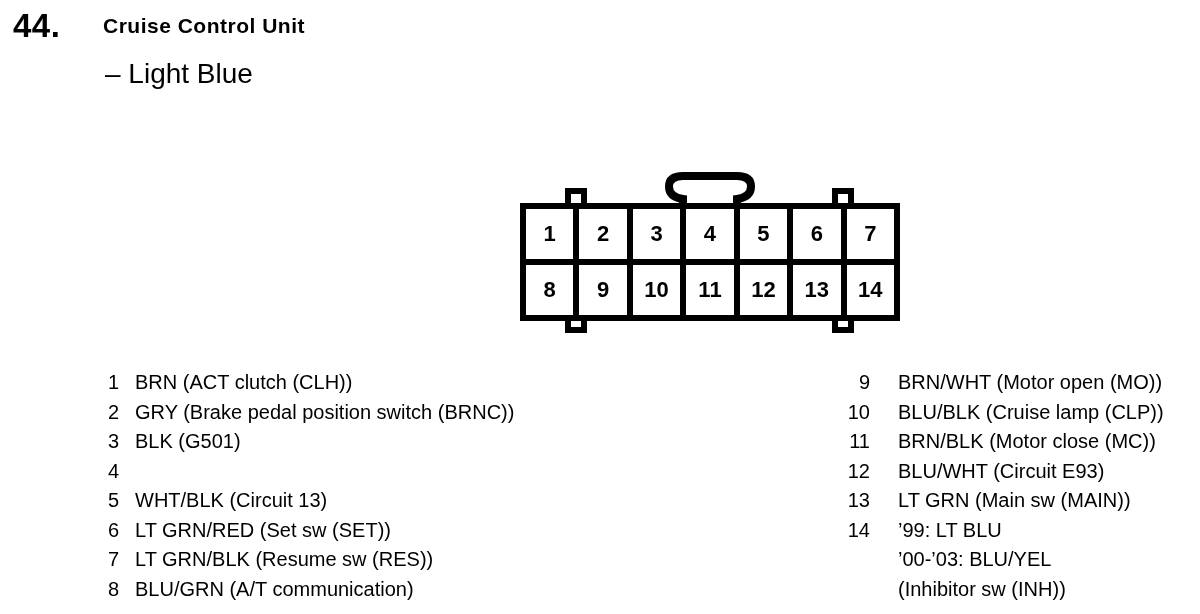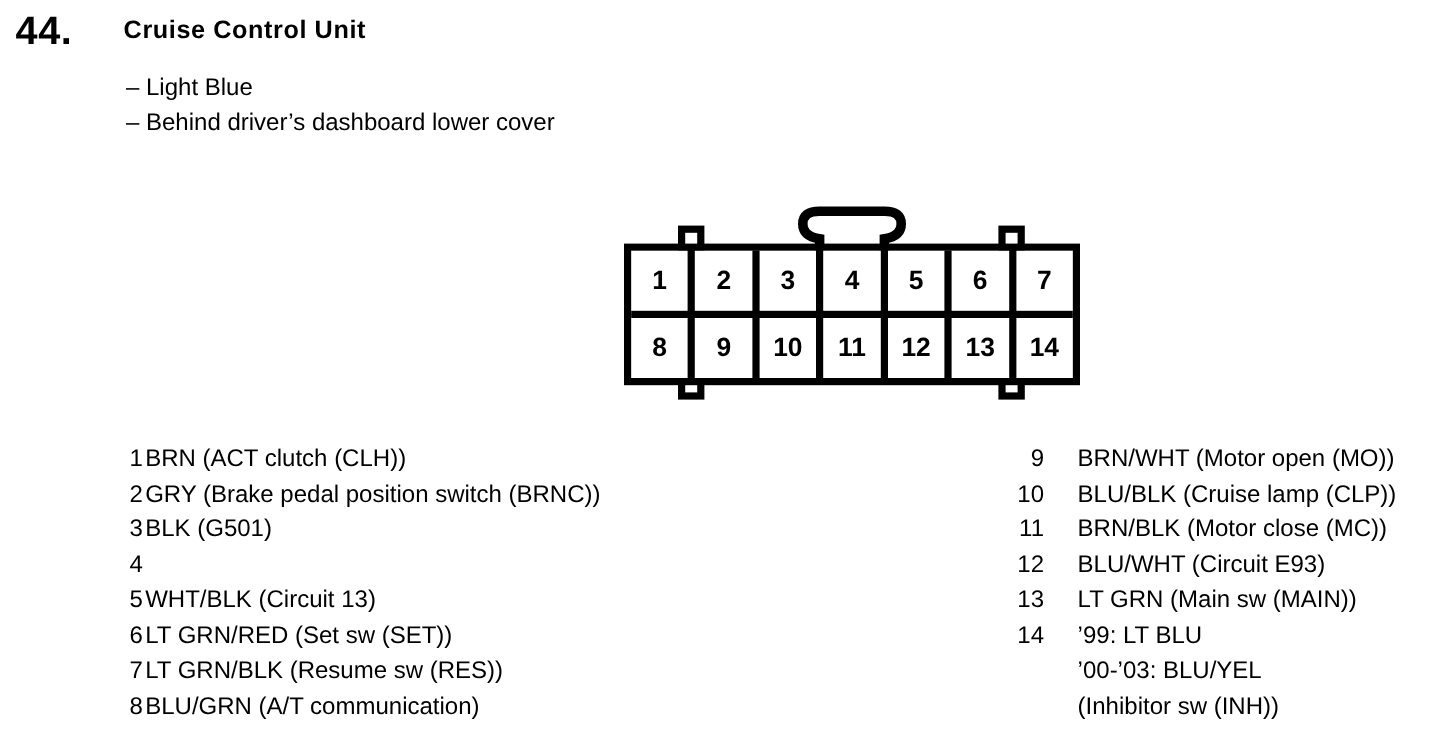--- a/index.html
+++ b/index.html
@@ -18,21 +18,21 @@
     font-size: 33px; font-weight: bold; line-height: 33px;
     letter-spacing: 0.5px;
   }
   .htitle {
     position: absolute; left: 103px; top: 9px; margin: 0;
     font-size: 21px; font-weight: bold; line-height: 33px;
     letter-spacing: 0.5px;
   }
   .bullets {
     position: absolute; left: 105px; top: 59px;
-    font-size: 20px; line-height: 29.3px; white-space: nowrap;
+    font-size: 28px; line-height: 29.3px; white-space: nowrap;
   }
   
   .connector { position: absolute; left: 0; top: 0; }
   .tab {
     position: absolute; width: 22px; height: 22px;
     border: 6px solid #000; background: #fff;
     box-sizing: border-box; z-index: 1;
   }
   .tab-tl { left: 565px; top: 188px; }
   .tab-tr { left: 832px; top: 188px; }
@@ -60,34 +60,33 @@
   .pinlist {
     position: absolute; top: 368px;
     font-size: 20px; line-height: 29.5px;
   }
   .pinlist-left { left: 105px; }
   .pinlist-right { left: 844px; }
   .pinrow { display: flex; white-space: nowrap; }
   .pnum { display: inline-block; text-align: right; flex: none; }
   .pinlist-left .pnum { width: 14px; }
   .pinlist-right .pnum { width: 26px; }
-  .pinlist-left .pdesc { margin-left: 2px; text-align: right; }
+  .pinlist-left .pdesc { margin-left: 16px; text-align: right; }
   .pinlist-right .pdesc { margin-left: 28px; }
 </style>
 </head>
 <body>
 
 <div class="page">
 
   <span class="hnum">44.</span>
   <h1 class="htitle">Cruise Control Unit</h1>
 
   <div class="bullets">
     <div>– Light Blue</div>
-    <div>– Behind driver’s dashboard lower cover</div>
   </div>
 
   <div class="connector">
     <div class="tab tab-tl"></div>
     <div class="tab tab-tr"></div>
     <div class="tab tab-bl"></div>
     <div class="tab tab-br"></div>
     <svg class="handle" width="100" height="50">
       <path d="M 23 47 L 23 33 Q 9 31 9 20.5 Q 9 10 23 10 L 77 10 Q 91 10 91 20.5 Q 91 31 77 33 L 77 47" fill="none" stroke="#000" stroke-width="8"></path>
     </svg>

